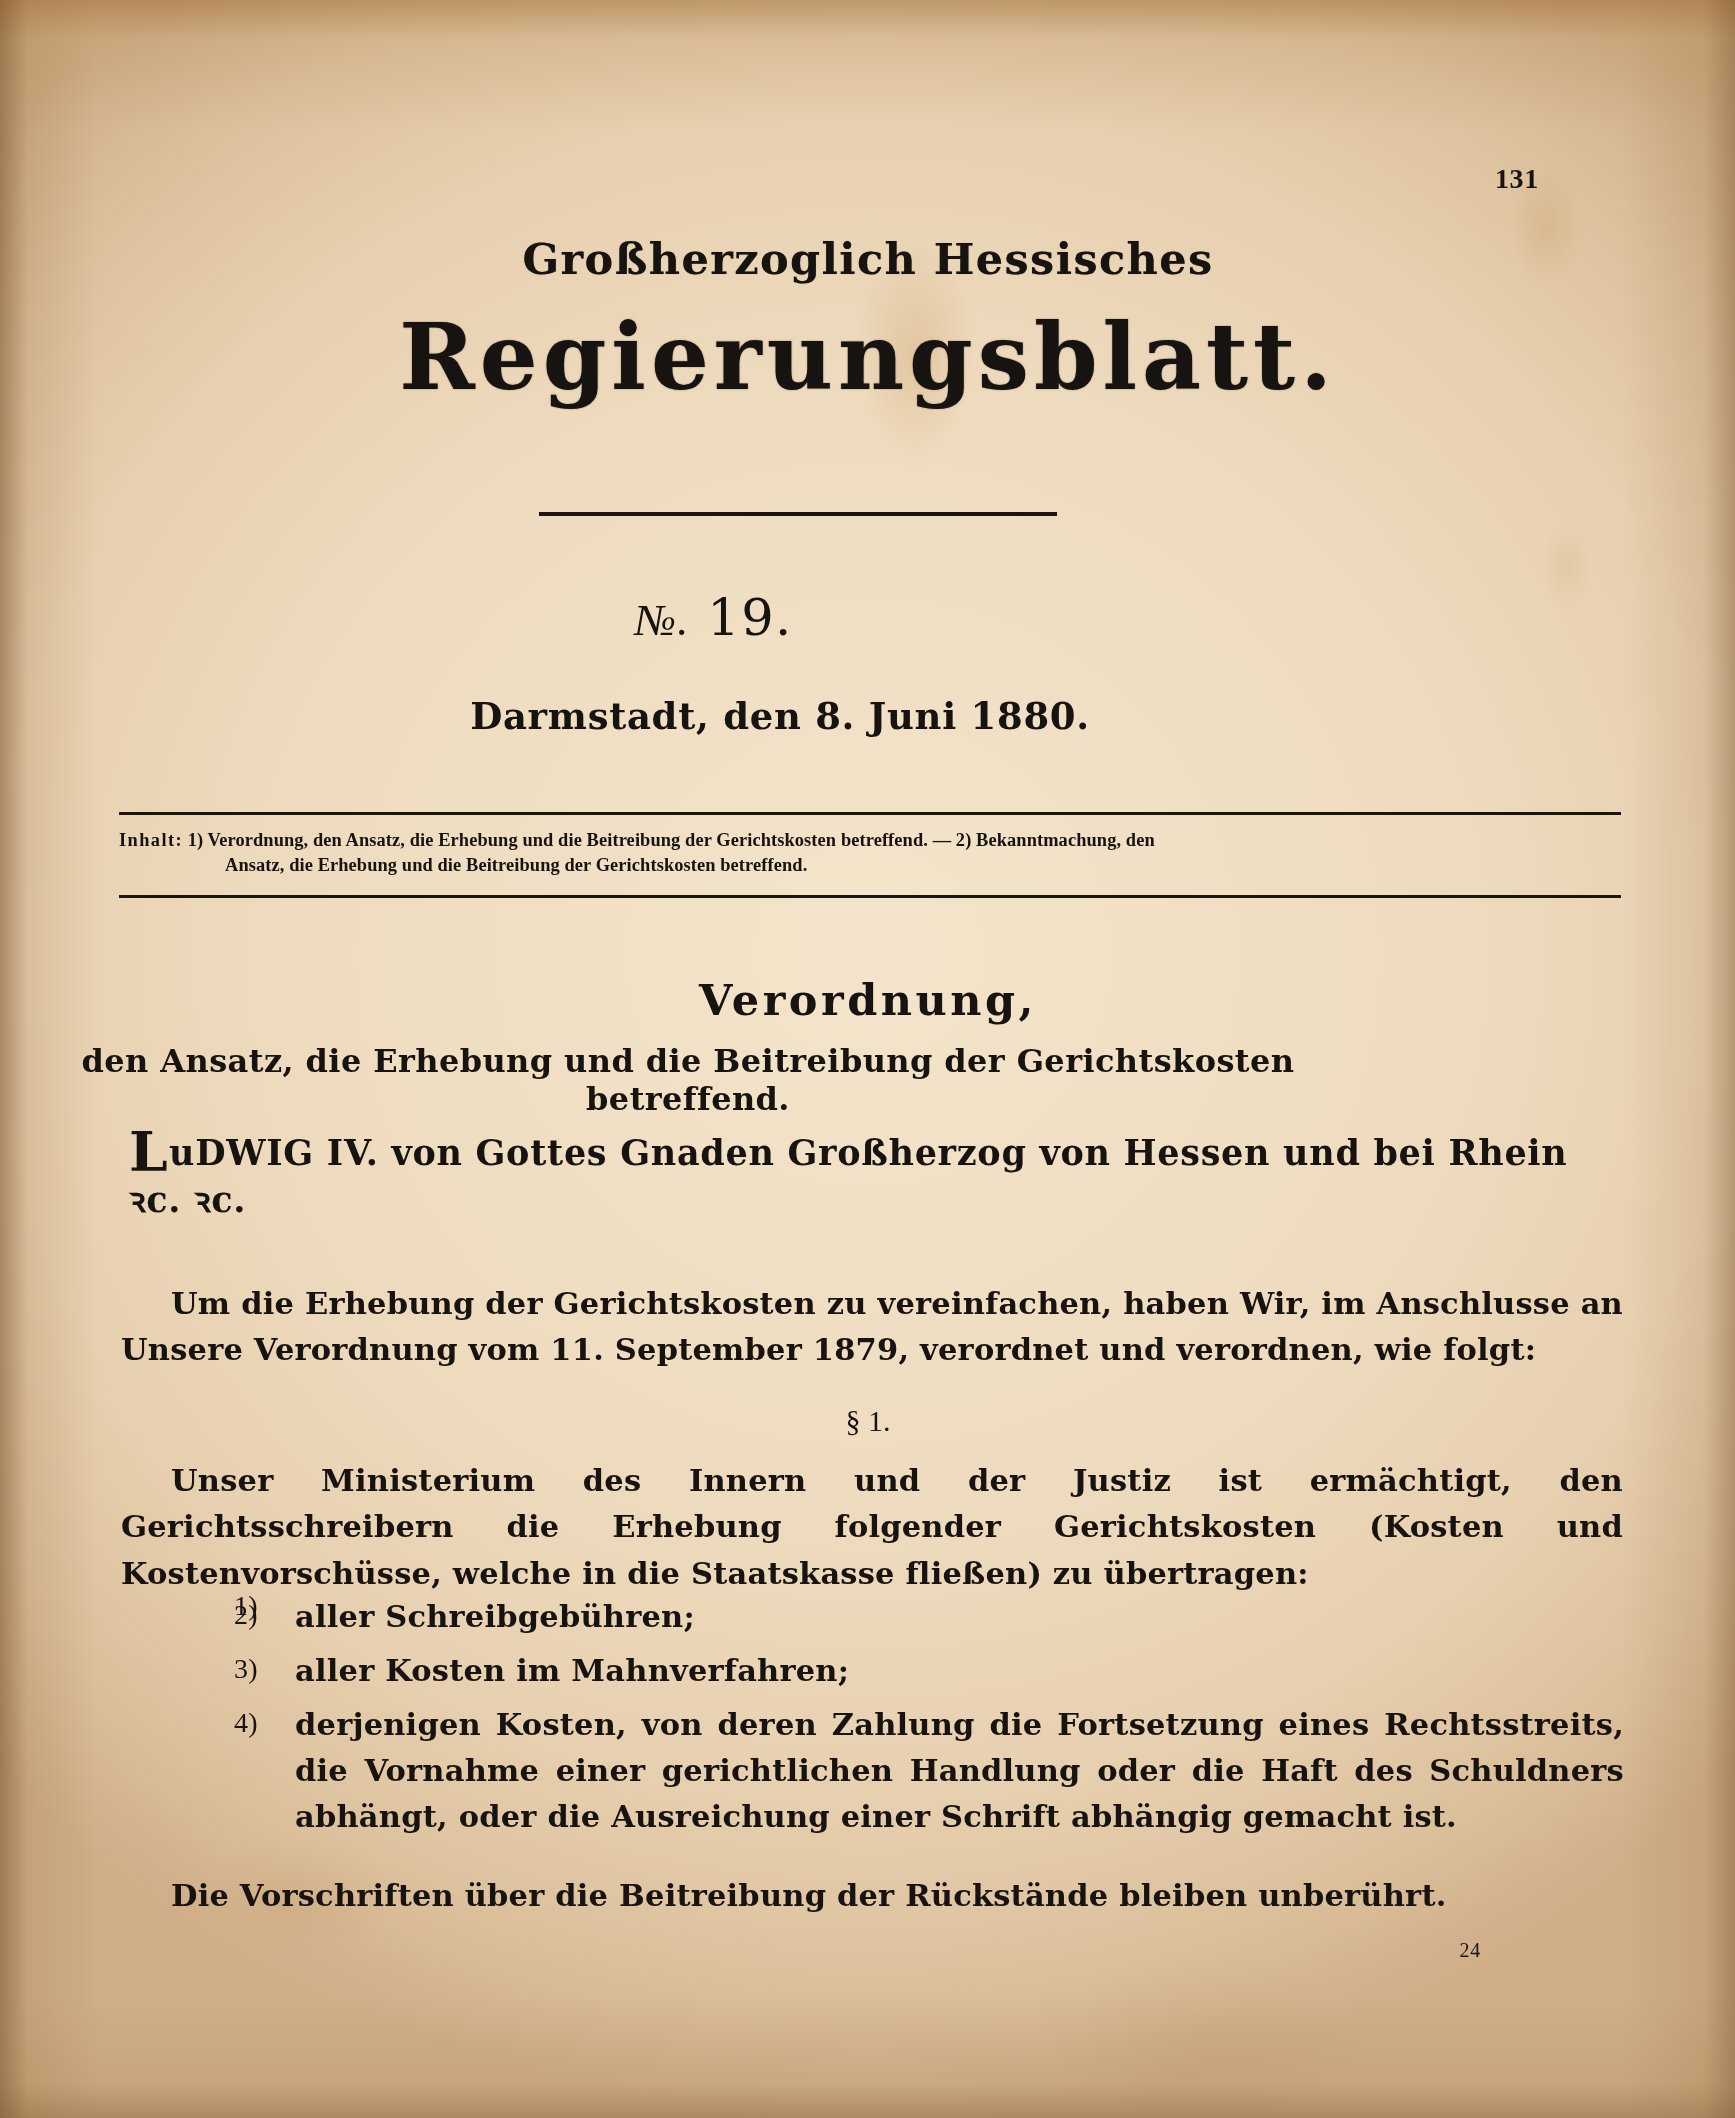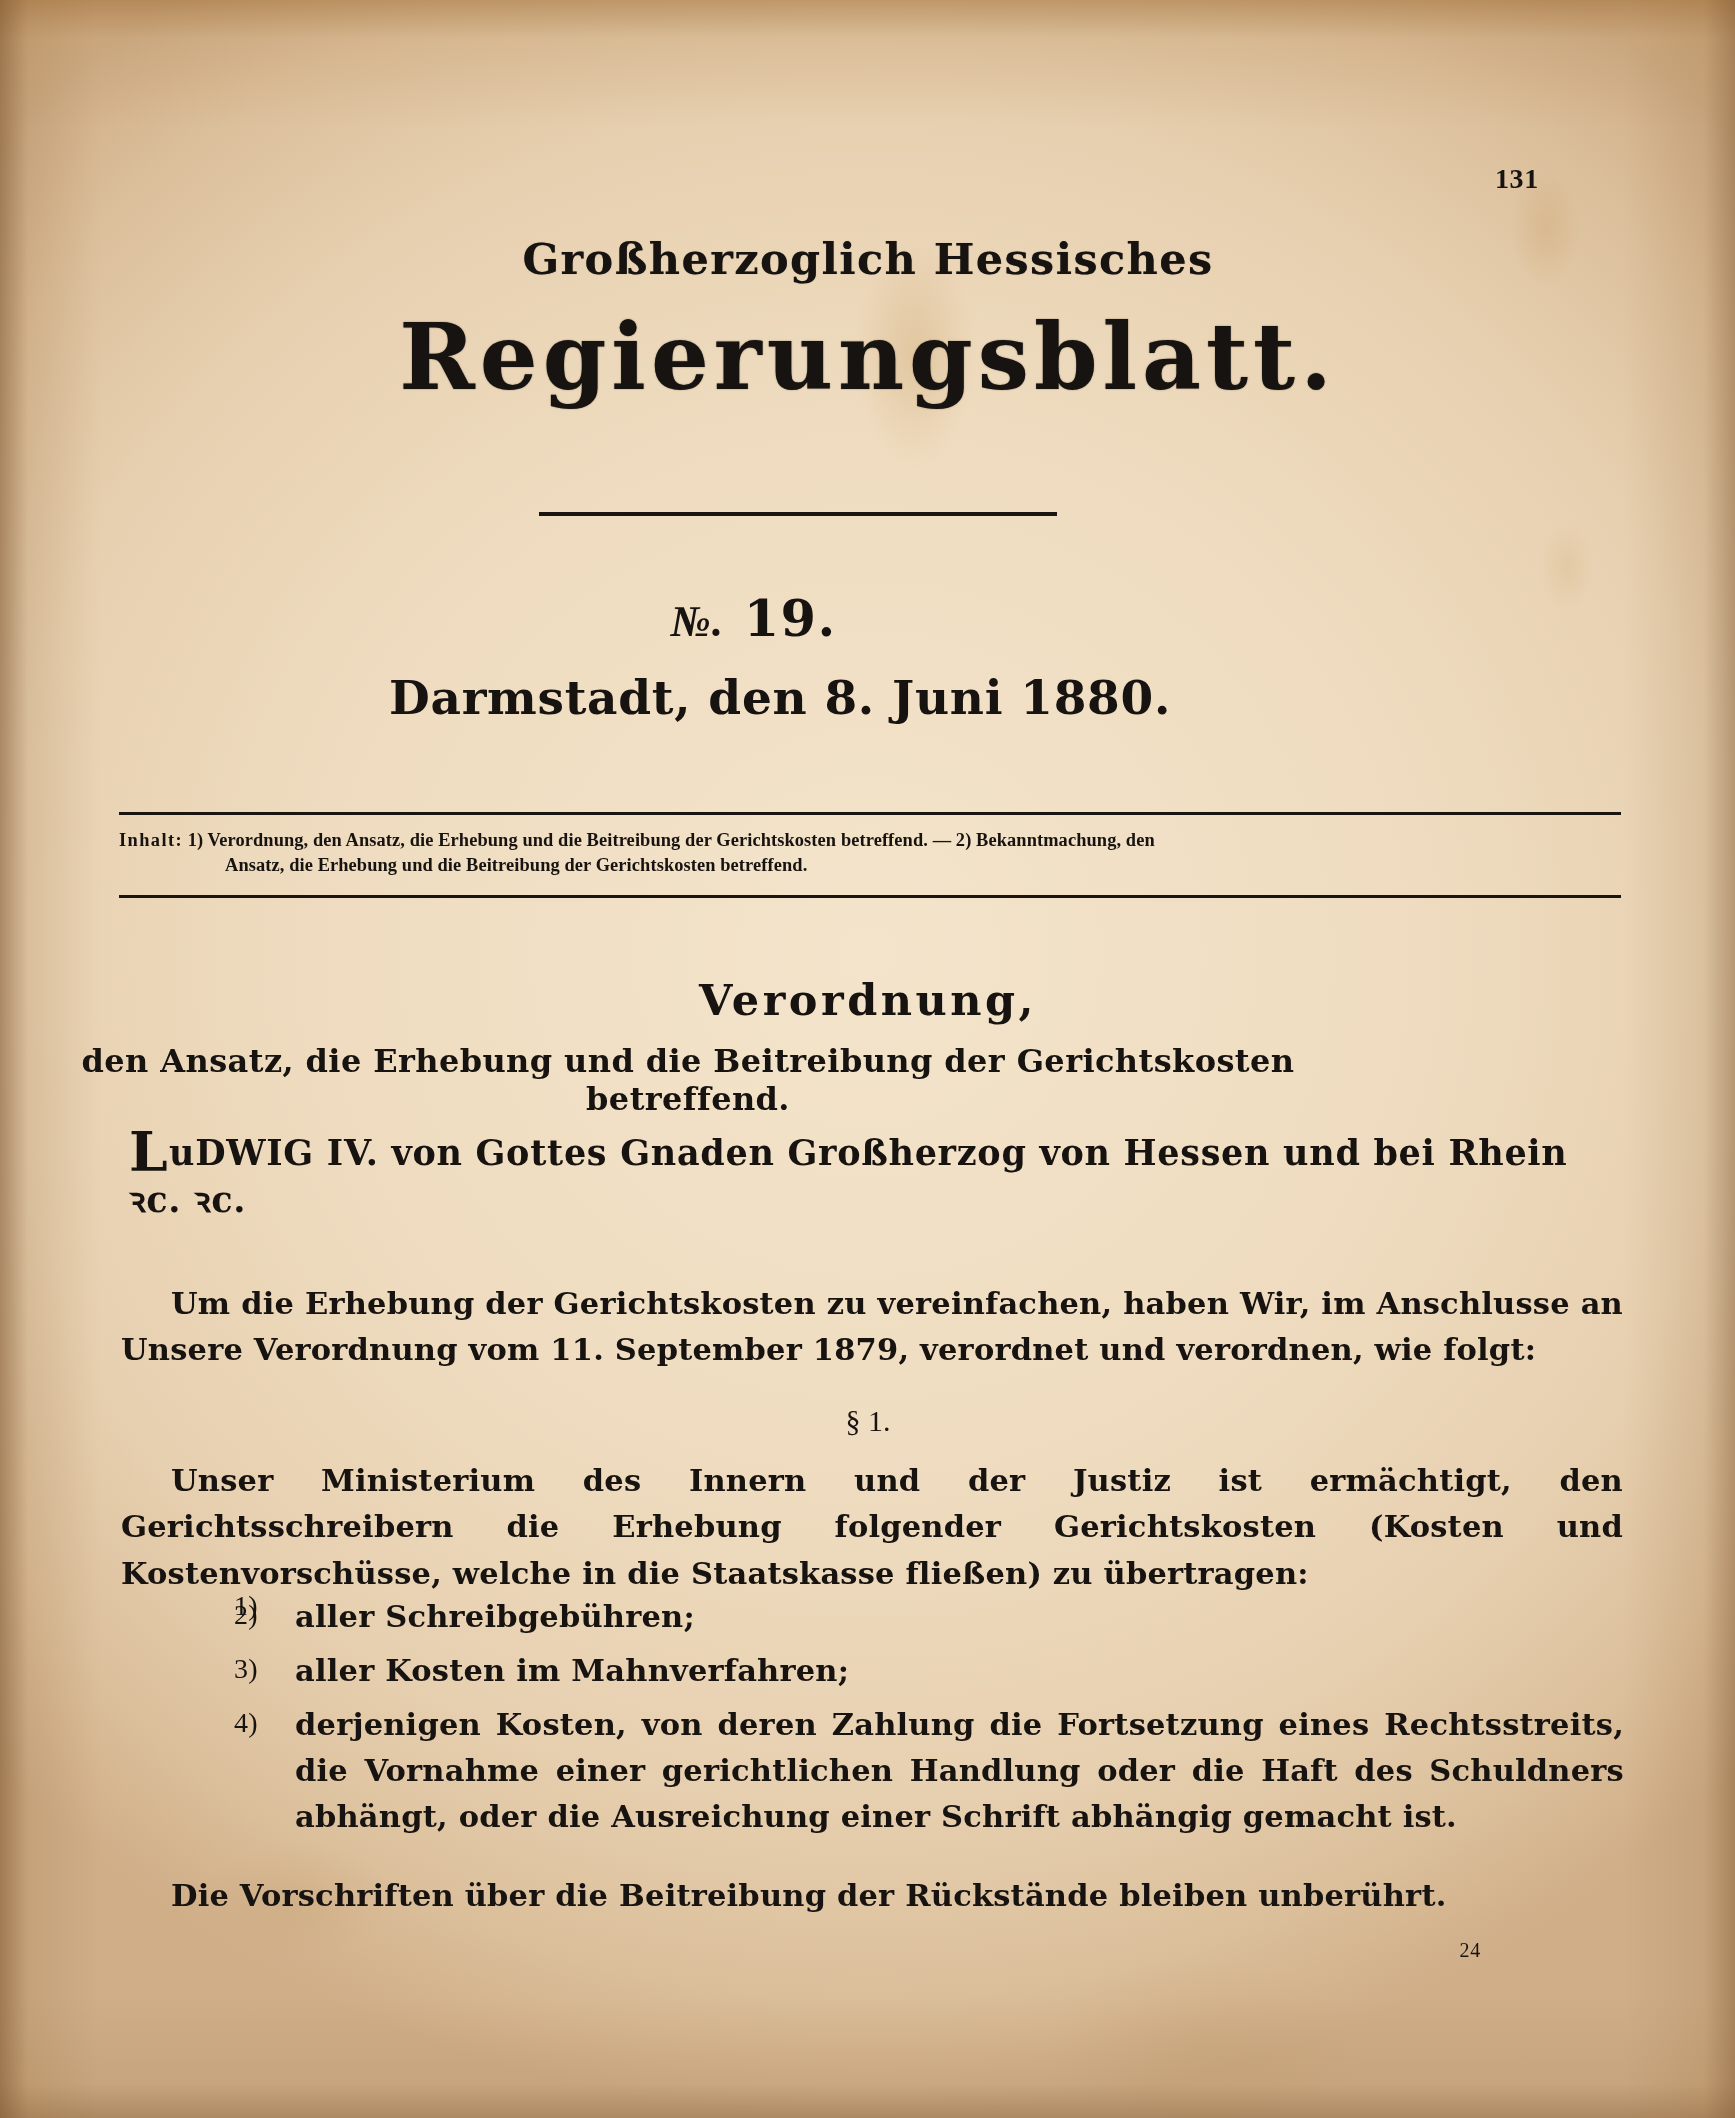--- a/index.html
+++ b/index.html
@@ -109,40 +109,39 @@
     background: #1a1510;
   }
 
   .issue-no {
     position: absolute;
     top: 588px;
     left: 0;
     width: 1427px;
     text-align: center;
     font-family: "DejaVu Serif", serif;
-    font-weight: bold;
+    font-weight: normal;
     font-size: 51px;
     letter-spacing: 1.4px;
-    padding-left: 40px;
   }
   .issue-no .nm {
     font-family: "Liberation Serif", serif;
     font-style: italic;
     font-size: 44px;
   }
 
   .dateline {
     position: absolute;
-    top: 670px;
+    top: 694px;
     left: 0;
     width: 1560px;
     text-align: center;
     font-family: "DejaVu Serif", serif;
     font-weight: bold;
-    font-size: 47px;
+    font-size: 37px;
     letter-spacing: 0.7px;
   }
 
   
   .rule-long-top {
     position: absolute;
     top: 812px;
     left: 119px;
     width: 1502px;
     height: 2.8px;

